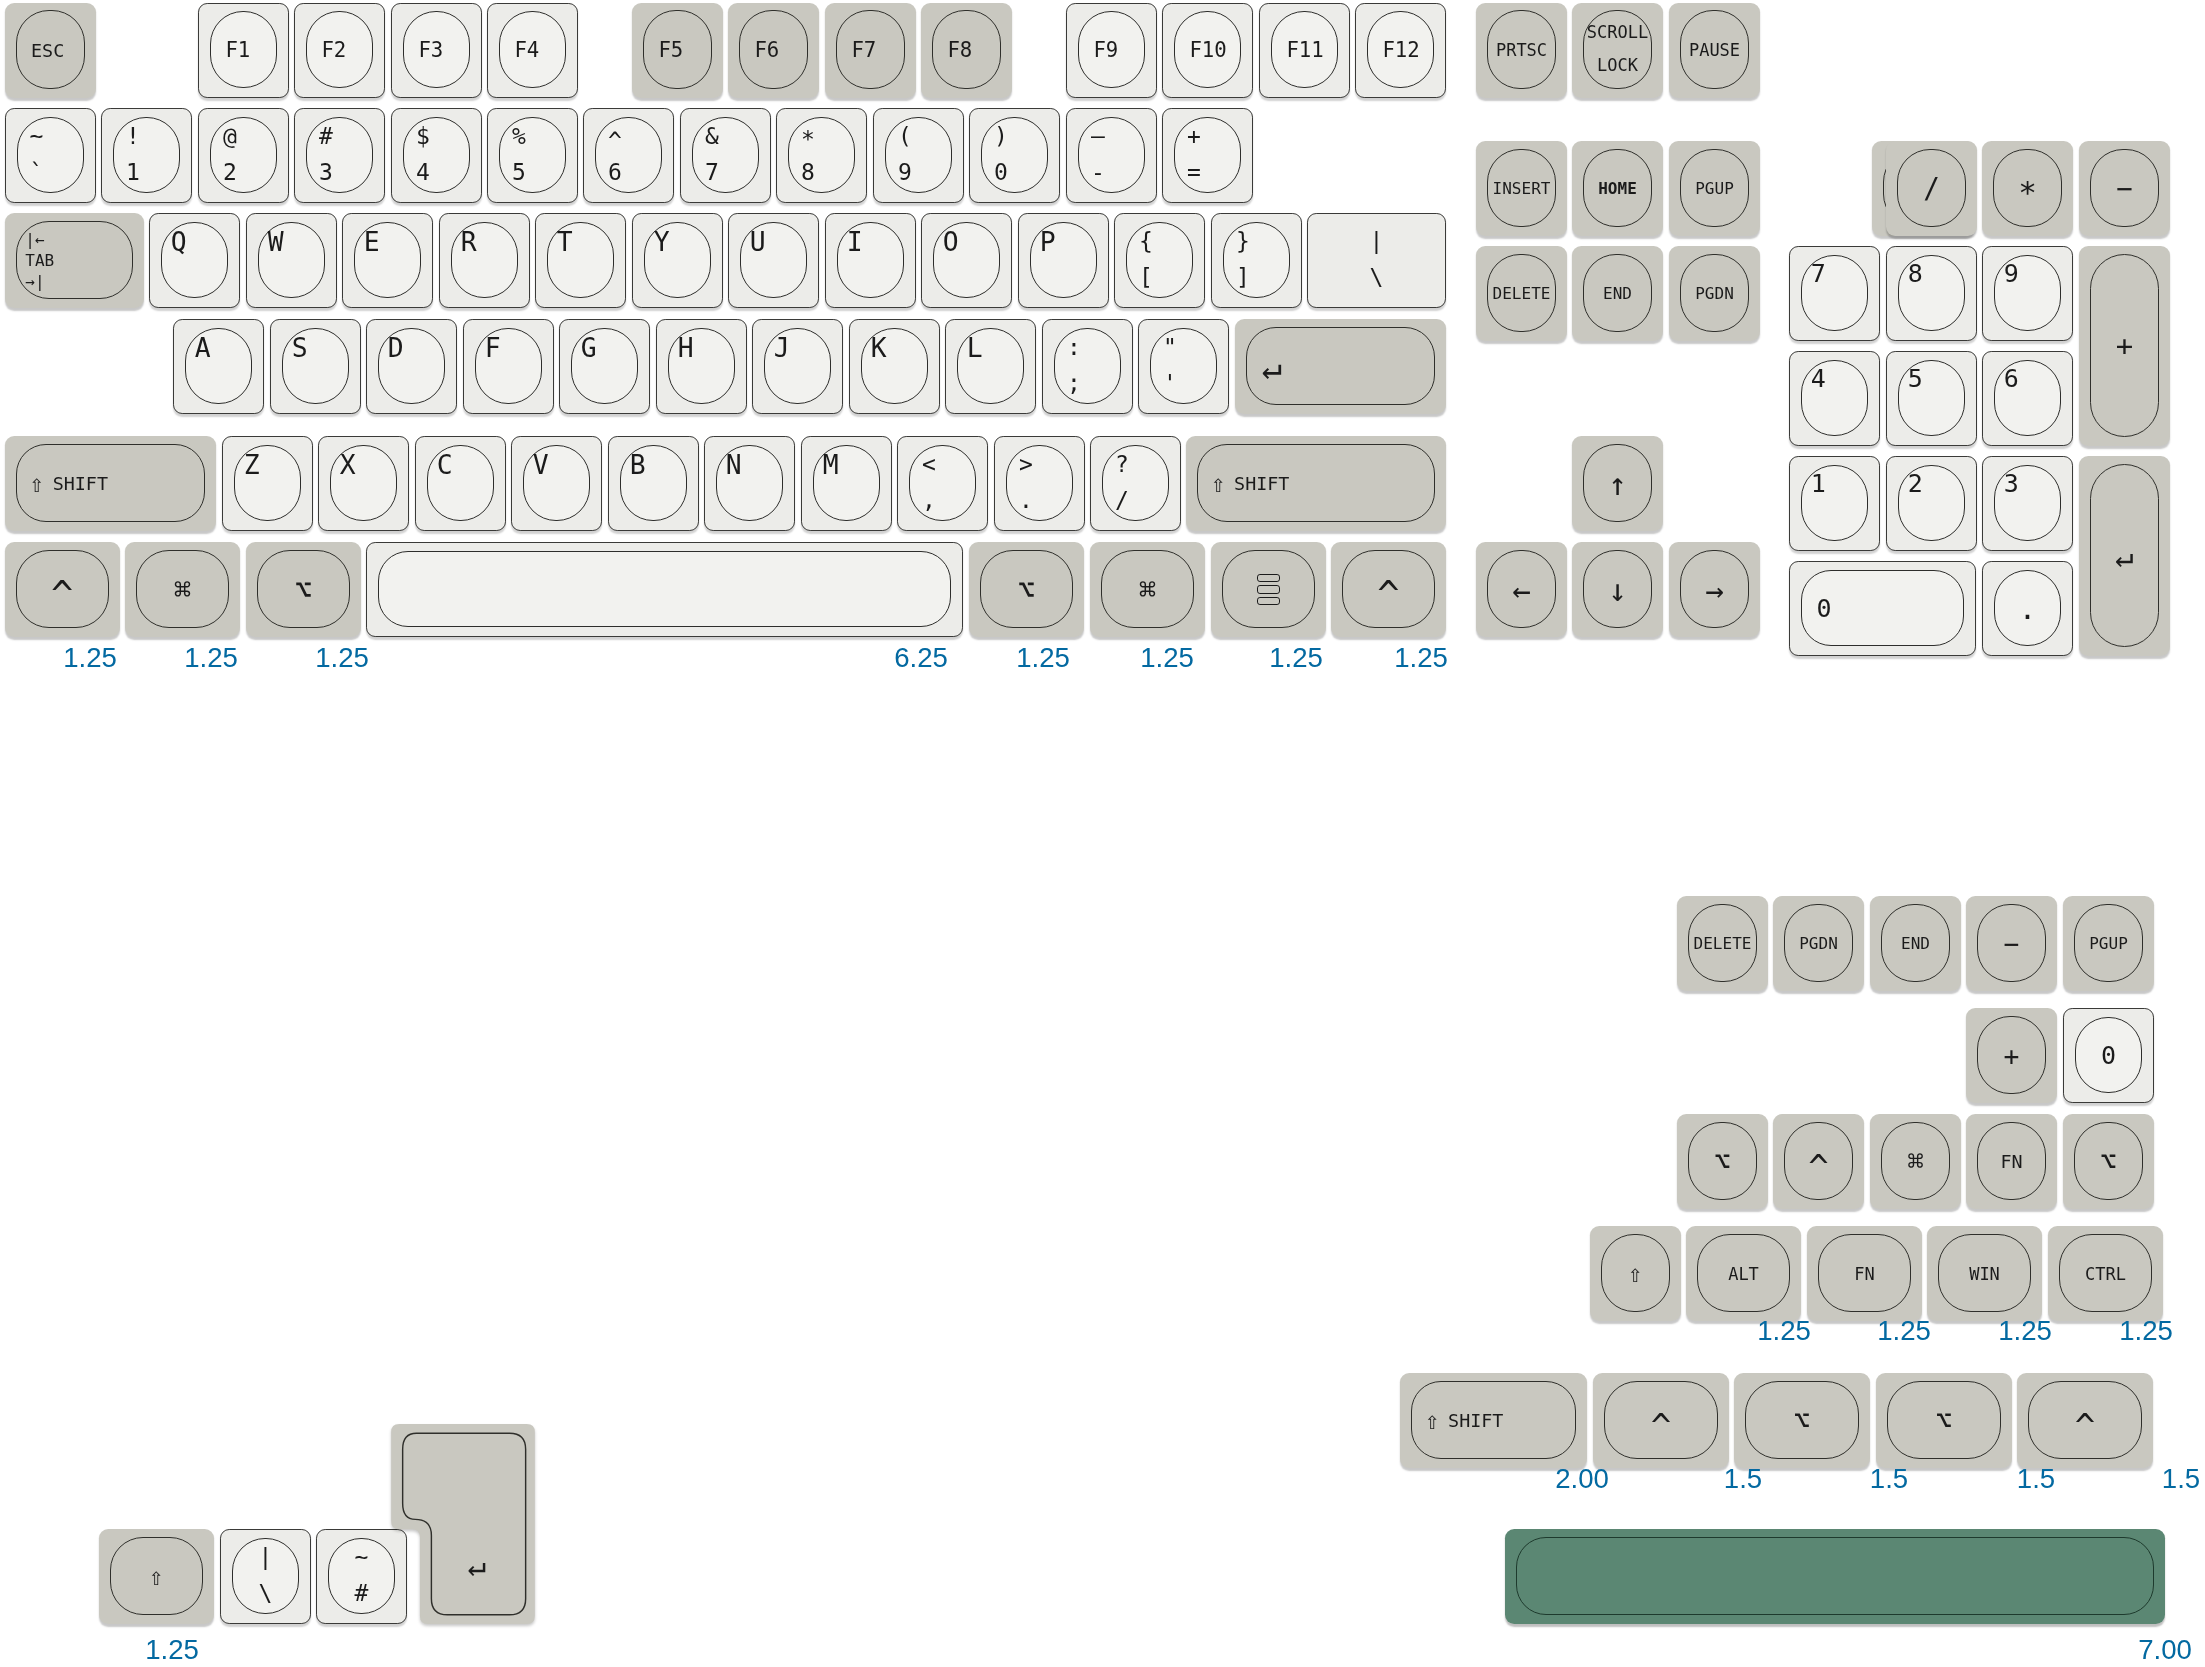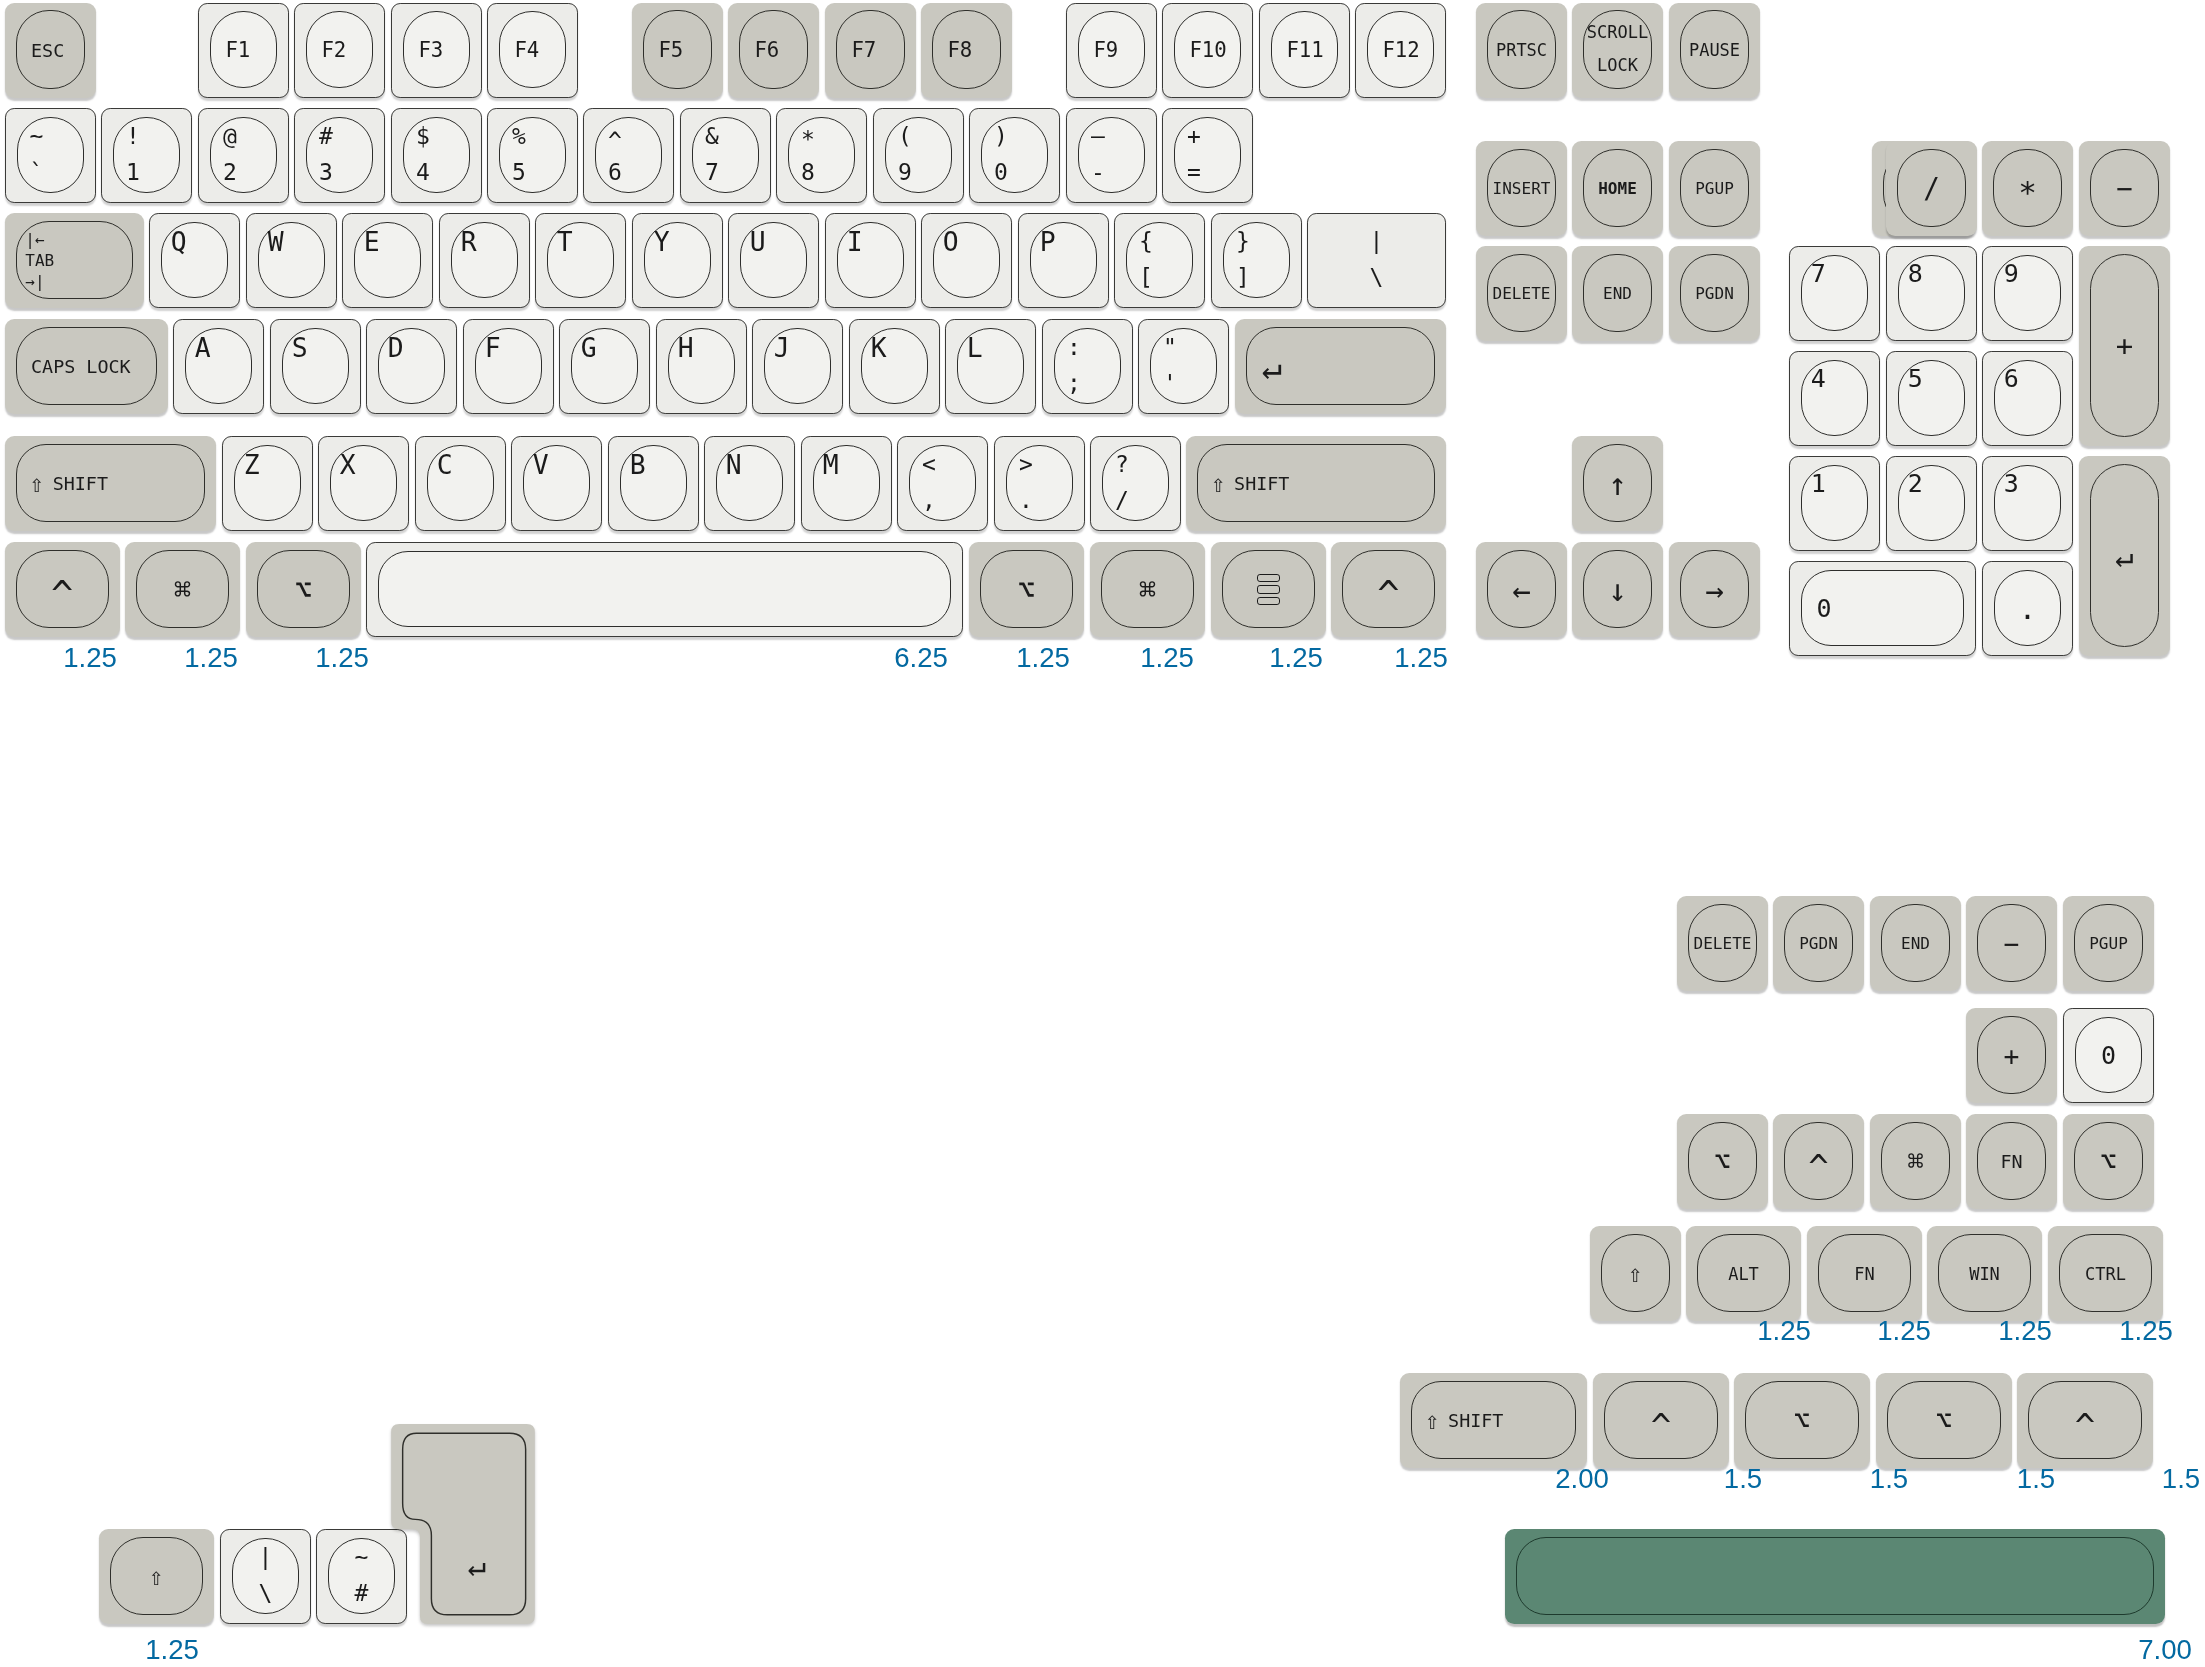--- a/index.html
+++ b/index.html
@@ -315,26 +315,20 @@
         <span style="font-size: 23px;">}</span>
         <span style="font-size: 23px;">]</span>
       </div>
     </div>
     <div class="key light" style="left: 1307px; top: 213px; width: 139px; height: 95px;">
       <div class="lg pos-c2">
         <span style="font-size: 23px;">|</span>
         <span style="font-size: 23px;">\</span>
       </div>
     </div>
-    <div class="key gray" style="left: 4.6px; top: 319px; width: 163px; height: 95px;">
-      <div class="kt"></div>
-      <div class="lg pos-l">
-        <span style="font-size: 18.4px;">CAPS LOCK</span>
-      </div>
-    </div>
     <div class="key light" style="left: 173px; top: 319px; width: 91px; height: 95px;">
       <div class="kt"></div>
       <div class="lg pos-tl">
         <span style="font-size: 26.4px;">A</span>
       </div>
     </div>
     <div class="key light" style="left: 270px; top: 319px; width: 91px; height: 95px;">
       <div class="kt"></div>
       <div class="lg pos-tl">
         <span style="font-size: 26.4px;">S</span>

